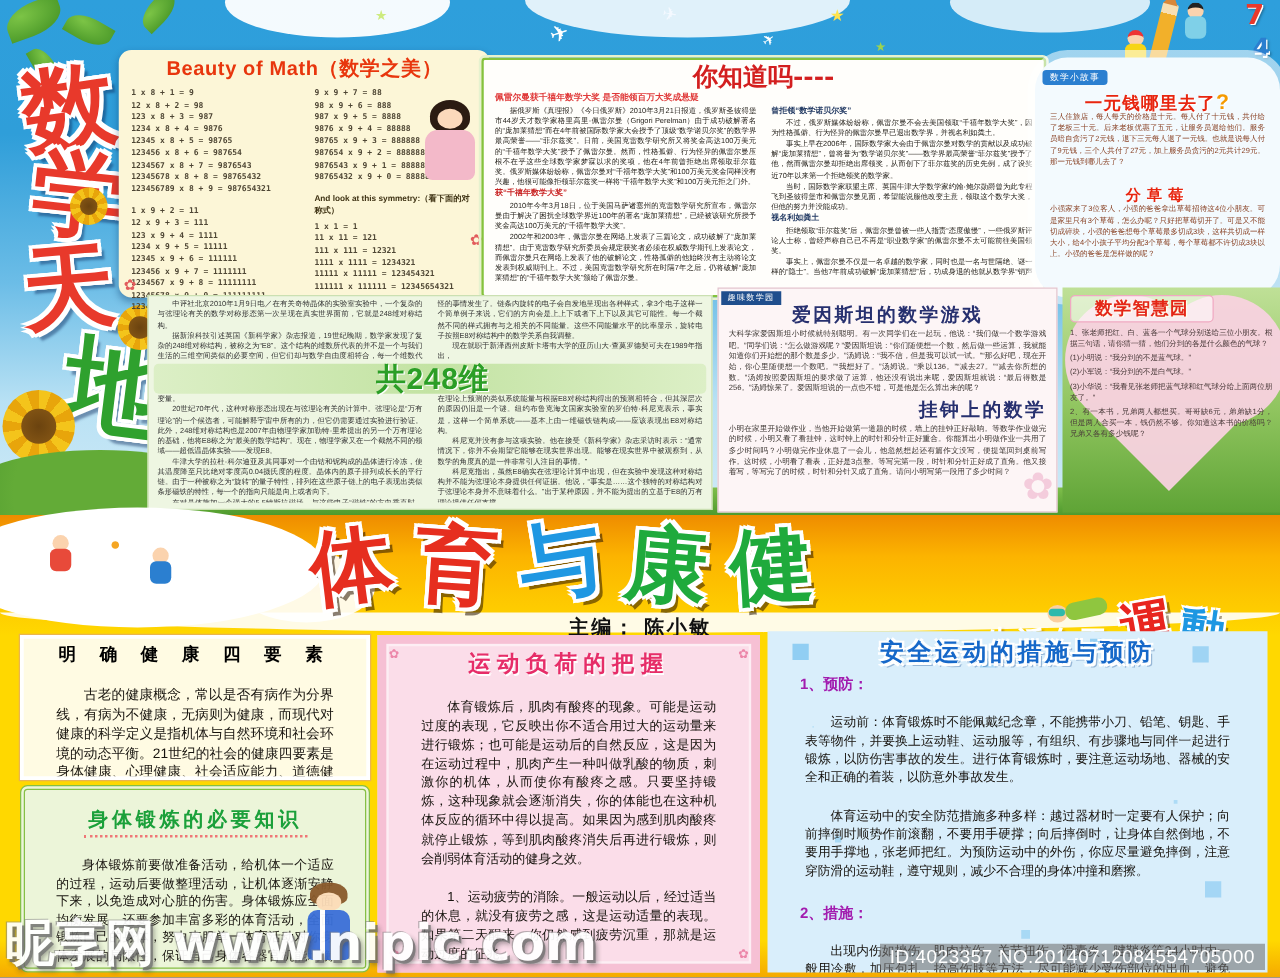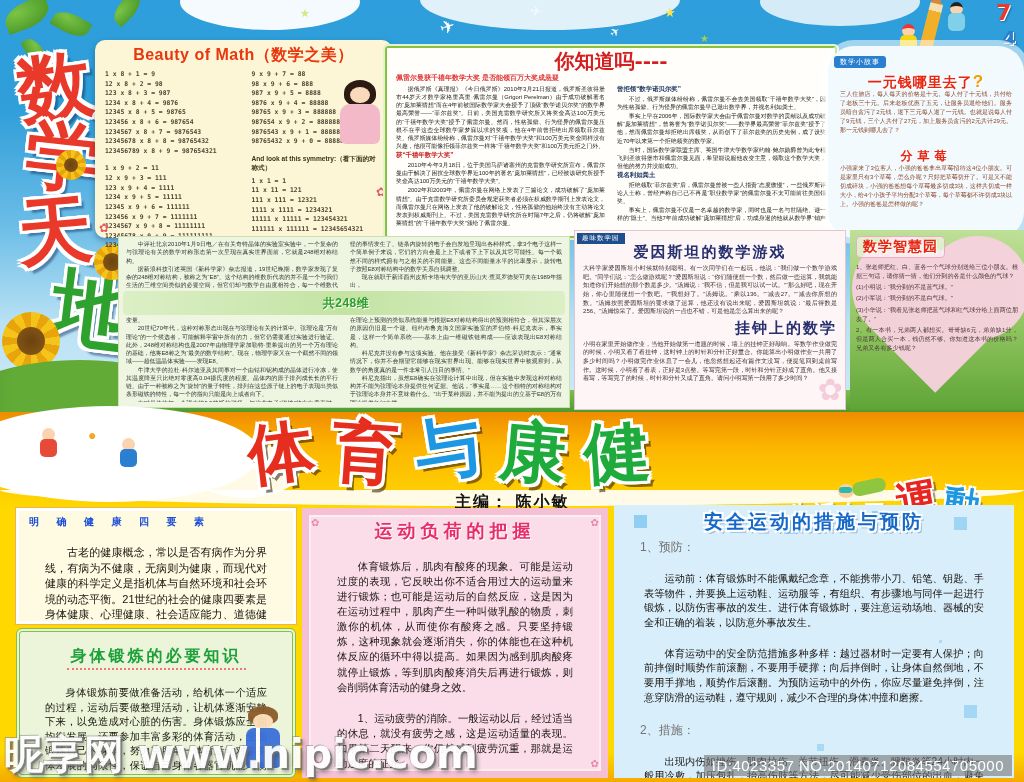--- a/index.html
+++ b/index.html
@@ -86,21 +86,21 @@
     background:#eef6e2;border:1px solid #cbe0b2;padding:3px 7px;overflow:hidden;}
   .g-row{display:flex;gap:12px;overflow:hidden;}
   .g-row-1{height:50px;}
   .g-row-2{height:86px;}
   .g-col{flex:1;font-size:5.9px;line-height:1.4;color:#333;text-align:justify;overflow:hidden;}
   .g-col p{margin:0;text-indent:2em;}
   .g-col p.noind{text-indent:0;}
   .g-banner{height:24px;margin:1px -3px;background:linear-gradient(90deg,#dcefc6,#c3e3a3 50%,#dcefc6);
     border-radius:4px;display:flex;align-items:center;justify-content:center;
     font-weight:bold;font-size:14.5px;color:#1464c2;letter-spacing:.5px;}
-  .g-banner .hl{color:#2b9e26;font-size:12px;margin-left:4px;
+  .g-banner .hl{color:#2b9e26;font-size:24px;margin-left:4px;
     text-shadow:1px 1px 0 #fff;}
 
   
   .p-fun{position:absolute;left:574px;top:230px;width:272px;height:180px;background:#fdf5f6;
     border:1px solid #e3c6cf;padding:3px 8px;overflow:hidden;}
   .fun-tag{position:absolute;left:2px;top:2px;background:#1f4e8d;color:#fff;font-size:6.5px;
     padding:1px 5px;letter-spacing:1px;}
   .fun-title{text-align:center;color:#27306f;font-weight:bold;font-size:15px;
     font-family:"DejaVu Serif",serif;letter-spacing:2px;margin-top:9px;}
   .fun-title.second{margin-top:3px;text-align:right;}
@@ -111,21 +111,21 @@
   .p-wisdom{position:absolute;left:850px;top:230px;width:174px;height:180px;overflow:hidden;
     background:linear-gradient(180deg,#bfe097 0%,#8fc45e 55%,#5fa436 100%);}
   .heart-shape{position:absolute;left:36px;top:44px;width:104px;height:96px;
     background:#f8d2e0;transform:rotate(-45deg);opacity:.95;}
   .heart-shape::before,.heart-shape::after{content:"";position:absolute;width:104px;height:104px;
     border-radius:50%;background:#f8d2e0;}
   .heart-shape::before{top:-52px;left:0;}
   .heart-shape::after{top:0;left:52px;}
   .wisdom-content{position:absolute;left:6px;top:6px;width:162px;}
   .wisdom-title{display:inline-block;color:#e42616;font-weight:bold;font-size:14px;letter-spacing:1px;
-    background:rgba(255,255,255,.55);padding:1px 6px;border:1px solid #f0a9c2;border-radius:4px;
+    background:rgba(255,255,255,.55);padding:1px 19px;border:1px solid #f0a9c2;border-radius:4px;
     text-shadow:1px 1px 0 #ffe;}
   .wisdom-body{margin-top:4px;font-size:6.1px;line-height:1.5;color:#4a3a3a;text-align:justify;}
   .wisdom-body p{margin:0 0 2px;}
 
   
   .board-sport{position:absolute;left:0;top:412px;width:1024px;height:370px;
     background:linear-gradient(180deg,#ef8c00 0%,#fcb400 9%,#ffd800 26%,#ffd800 92%,#f5a900 100%);}
   .sport-cloud{position:absolute;background:#fff;border-radius:50%;}
   .sport-wave{position:absolute;left:0;top:78px;width:100%;height:16px;background:#fff;
     border-radius:0 0 50% 50%/0 0 100% 100%;opacity:.9;}
@@ -149,21 +149,21 @@
     margin-left:6px;margin-top:18px;}
   .swimmer{position:absolute;left:838px;top:66px;width:60px;height:26px;}
   .swimmer .head{position:absolute;left:0;top:6px;width:16px;height:14px;border-radius:50%;background:#fbcf9e;}
   .swimmer .goggle{position:absolute;left:1px;top:9px;width:13px;height:6px;border-radius:4px;background:#2fb9ac;}
   .swimmer .trunk{position:absolute;left:14px;top:2px;width:34px;height:14px;border-radius:8px;
     background:#8fc63f;transform:rotate(-12deg);}
 
   
   .p-four{position:absolute;left:16px;top:96px;width:280px;height:116px;background:#fffbe3;
     border:3px solid #fff;box-shadow:0 0 0 1px #eab54e;padding:4px 10px;overflow:hidden;}
-  .four-title{text-align:left;color:#1d4ed8;font-weight:bold;font-size:10px;letter-spacing:7px;
+  .four-title{text-align:center;color:#000000;font-weight:bold;font-size:14px;letter-spacing:7px;
     font-family:"DejaVu Serif",serif;margin-bottom:3px;}
   .body-txt{font-size:11px;line-height:1.42;color:#17130e;text-align:justify;}
   .body-txt p{margin:16px;text-indent:2em;}
 
   .p-necessary{position:absolute;left:16px;top:216px;width:280px;height:150px;background:#ecf5d9;
     border:4px double #86bf45;border-radius:6px;padding:14px 9px;overflow:hidden;}
   .nec-title{text-align:center;color:#1ba03a;font-weight:bold;font-size:16px;letter-spacing:3px;
     border-bottom:2px dotted #ef7777;display:block;margin:0 auto 3px;width:max-content;padding:0 4px 1px;}
   .p-necessary .body-txt{font-size:10.3px;}
   .boy{position:absolute;right:6px;bottom:4px;width:46px;height:64px;opacity:.95;}
@@ -185,21 +185,21 @@
   .sq{position:absolute;left:20px;top:10px;width:13px;height:13px;background:rgba(120,195,240,.75);
     box-shadow:70px -4px 0 -3px rgba(120,195,240,.7),150px 6px 0 rgba(120,195,240,.55),
       236px -6px 0 -2px rgba(120,195,240,.7),320px 2px 0 rgba(120,195,240,.6),
       30px 150px 0 -4px rgba(120,195,240,.5),330px 190px 0 rgba(120,195,240,.55),
       180px 226px 0 -3px rgba(120,195,240,.5),90px 242px 0 -5px rgba(120,195,240,.5),
       300px 120px 0 -5px rgba(120,195,240,.45),10px 60px 0 -6px rgba(120,195,240,.5);}
   .safety-title{position:relative;text-align:center;color:#1668c9;font-weight:bold;font-size:19px;
     letter-spacing:3px;font-family:"DejaVu Serif",serif;
     text-shadow:-2px -2px 0 #fff,2px -2px 0 #fff,-2px 2px 0 #fff,2px 2px 0 #fff,3px 3px 0 rgba(30,80,150,.35);
     margin-bottom:4px;}
-  .safety-sub{position:relative;color:#737373;font-weight:normal;font-size:12px;margin:2px 0 1px;text-indent:1em;}
+  .safety-sub{position:relative;color:#a21caf;font-weight:bold;font-size:12px;margin:2px 0 1px;text-indent:1em;}
   .p-safety .body-txt{position:relative;font-size:10.2px;line-height:1.44;}
 
   
   .wm-site{position:absolute;left:4px;bottom:0px;z-index:50;font-family:"DejaVu Sans",sans-serif;
     font-weight:bold;font-size:40px;color:#fff;letter-spacing:0px;opacity:.93;
     text-shadow:2px 2px 0 rgba(110,110,110,.85),-1px -1px 0 rgba(130,130,130,.6),3px 4px 4px rgba(60,60,60,.5);}
   .wm-id{position:absolute;right:12px;bottom:6px;z-index:50;background:rgba(112,112,112,.58);
     color:#fff;font-size:15px;padding:2px 8px;letter-spacing:.5px;}
 </style>
 </head>
@@ -460,21 +460,21 @@
         <p>2、因运动量过度产生的酸疼，可以通过减量、休息、按摩、热敷等方法来帮助机体积极恢复。精神难以集中现象。上课总想打瞌睡，做作业总出差错，对事物的反应变得迟钝，多半是由于运动过度所造成的。血压升高，目光无神，情绪烦躁，面色苍白等，如果是因锻炼造成的，则都是运动过度的征兆。</p>
       </div>
     </div>
 
     <div class="p-safety">
       <div class="sq"></div>
       <div class="safety-title">安全运动的措施与预防</div>
       <div class="safety-sub">1、预防：</div>
       <div class="body-txt">
         <p>运动前：体育锻炼时不能佩戴纪念章，不能携带小刀、铅笔、钥匙、手表等物件，并要换上运动鞋、运动服等，有组织、有步骤地与同伴一起进行锻炼，以防伤害事故的发生。进行体育锻炼时，要注意运动场地、器械的安全和正确的着装，以防意外事故发生。</p>
-        <p>体育运动中的安全防范措施多种多样：越过器材时一定要有人保护；向前摔倒时顺势作前滚翻，不要用手硬撑；向后摔倒时，让身体自然倒地，不要用手撑地，顺势作后滚翻。为预防运动中的外伤，你应尽量避免摔倒，注意穿防滑的运动鞋，遵守规则，减少不合理的身体冲撞和磨擦。</p>
+        <p>体育运动中的安全防范措施多种多样：越过器材时一定要有人保护；向前摔倒时顺势作前滚翻，不要用手硬撑；向后摔倒时，让身体自然倒地，不要用手撑地，张老师把红。为预防运动中的外伤，你应尽量避免摔倒，注意穿防滑的运动鞋，遵守规则，减少不合理的身体冲撞和磨擦。</p>
       </div>
       <div class="safety-sub">2、措施：</div>
       <div class="body-txt">
         <p>出现内伤如挫伤、肌肉拉伤、关节扭伤、滑囊炎、腱鞘炎等24小时内一般用冷敷，加压包扎，抬高伤肢等方法，尽可能减少受伤部位的出血，避免损伤加重；48小时后，一旦局部的出血和肿胀停止，此刻可以进行按摩，理疗或敷药治疗，逐步恢复受伤部位的功能；受伤部位基本愈合，在加强保护的情况下，可以进行非碰撞性的一般练习，一直到安全愈合。出现肌肉痉挛（抽筋），常见的缓解法是拉长痉挛的肌肉，同时配合局部按摩和点压穴位等方法促进缓解。在剧烈的赛跑中，如果停止跑动，甚至停下来，就可能出现腿酸软，脸色苍白，眼前发黑，耳鸣等现象，严重的可能会出现昏厥等现象，这种症状称为动力性休克。可通过慢走、活动关节、牵拉、抖动和按摩等放松整理。</p>
       </div>
     </div>
   </section>
 
   <div class="wm-site">昵享网 www.nipic.com</div>
   <div class="wm-id">ID:4023357 NO.20140712084554705000</div>

